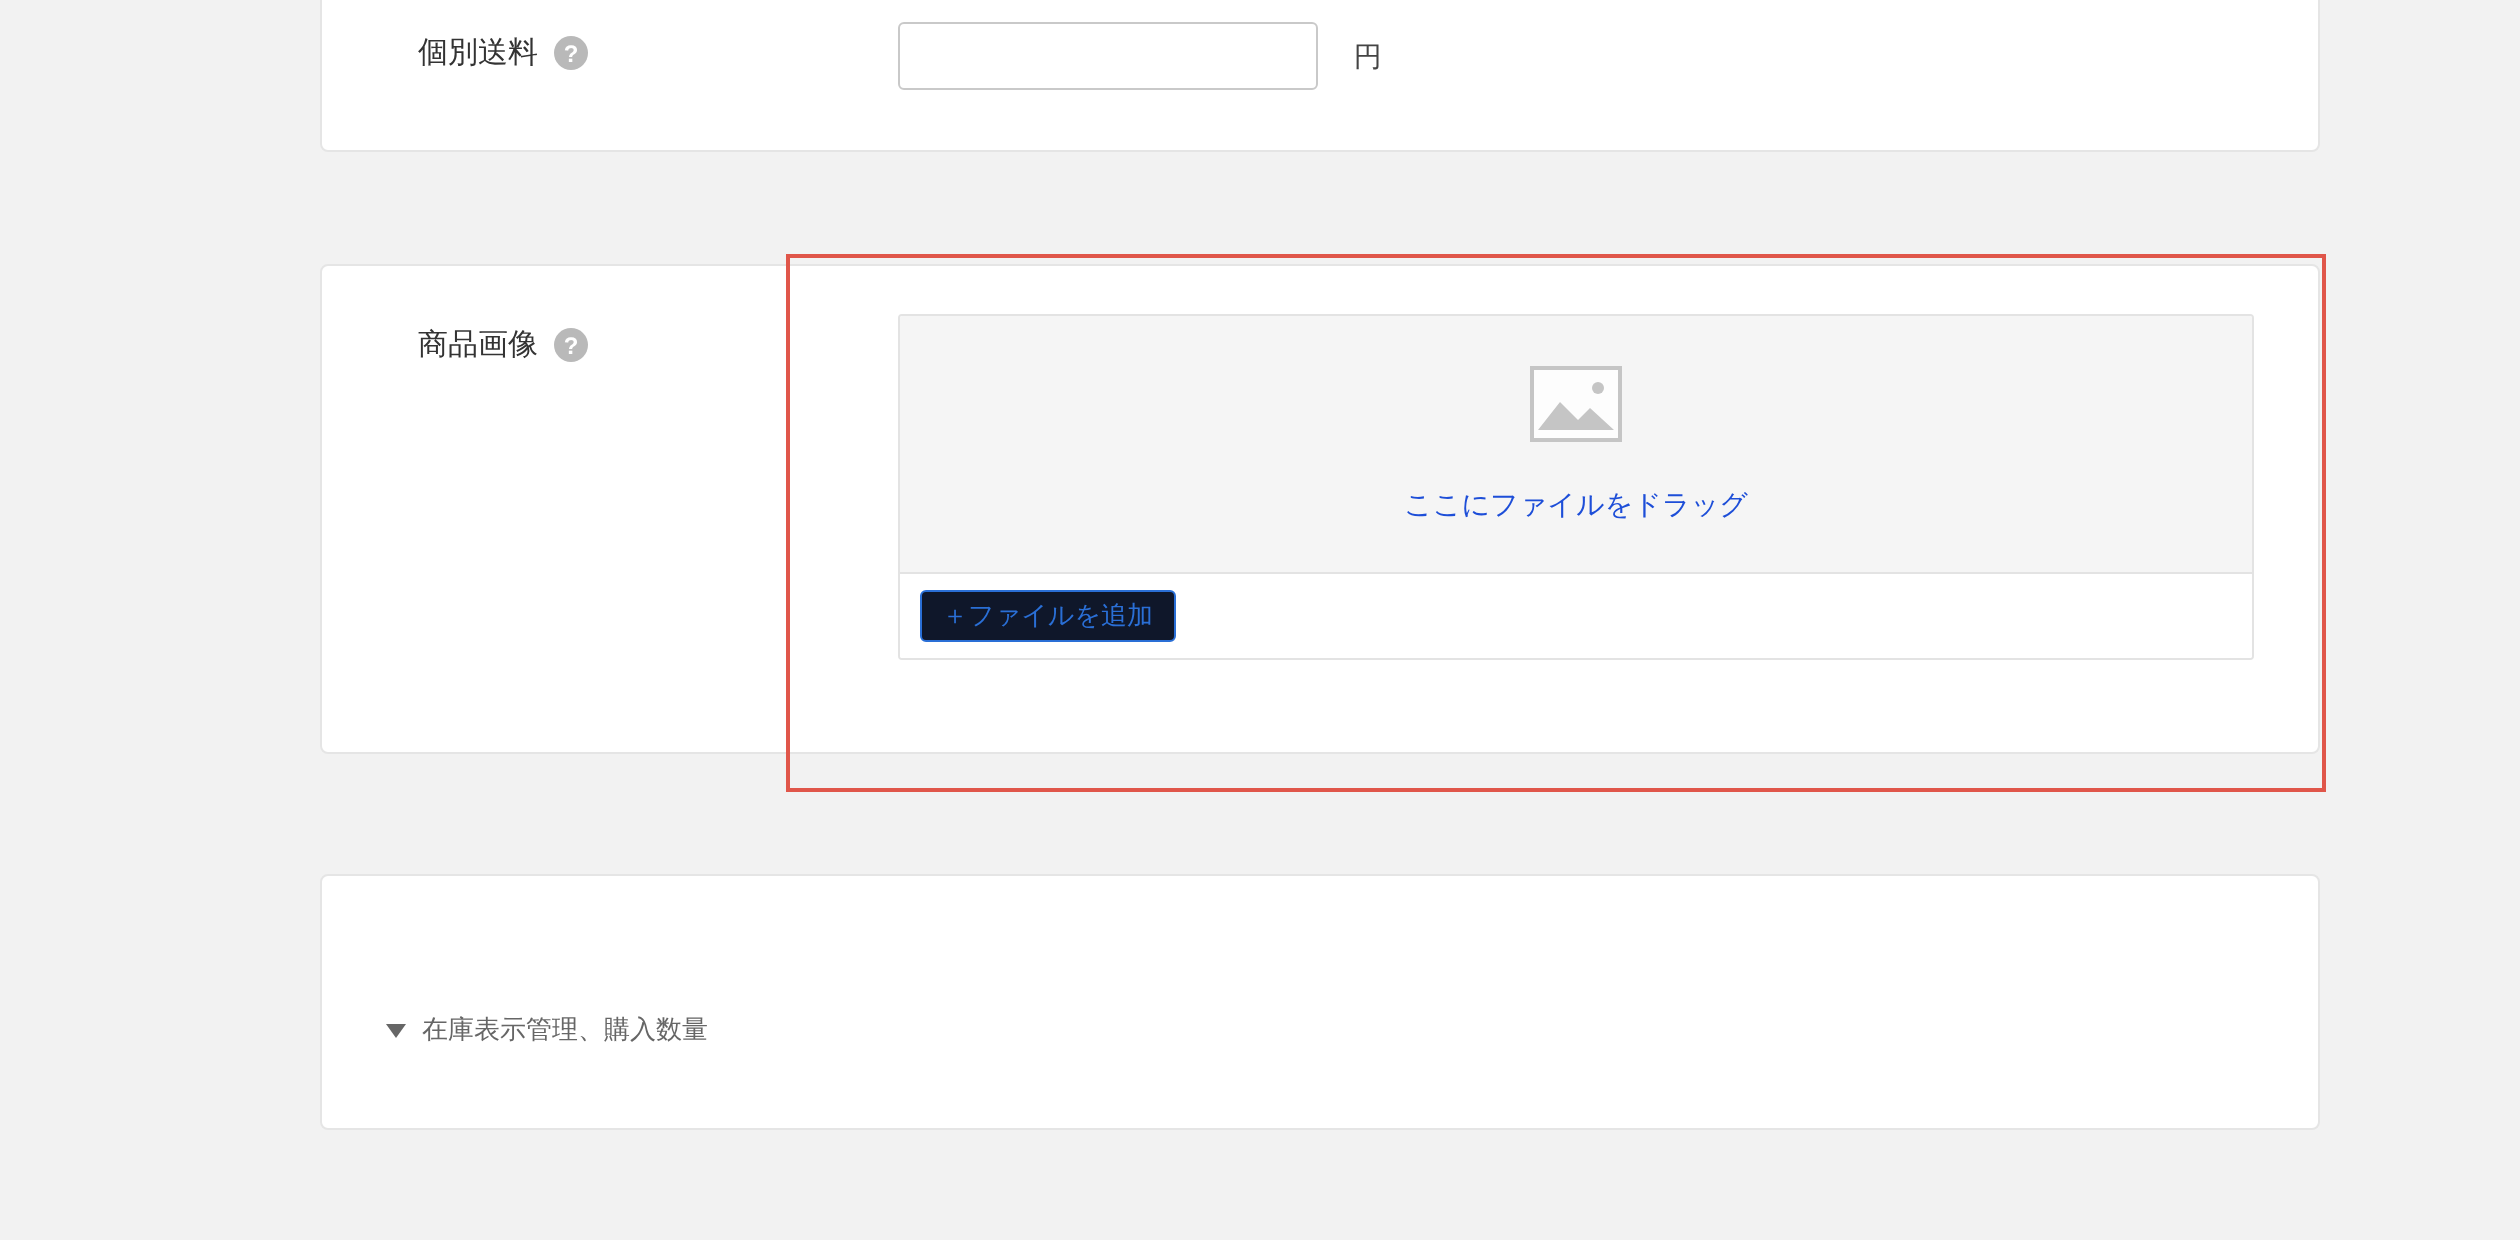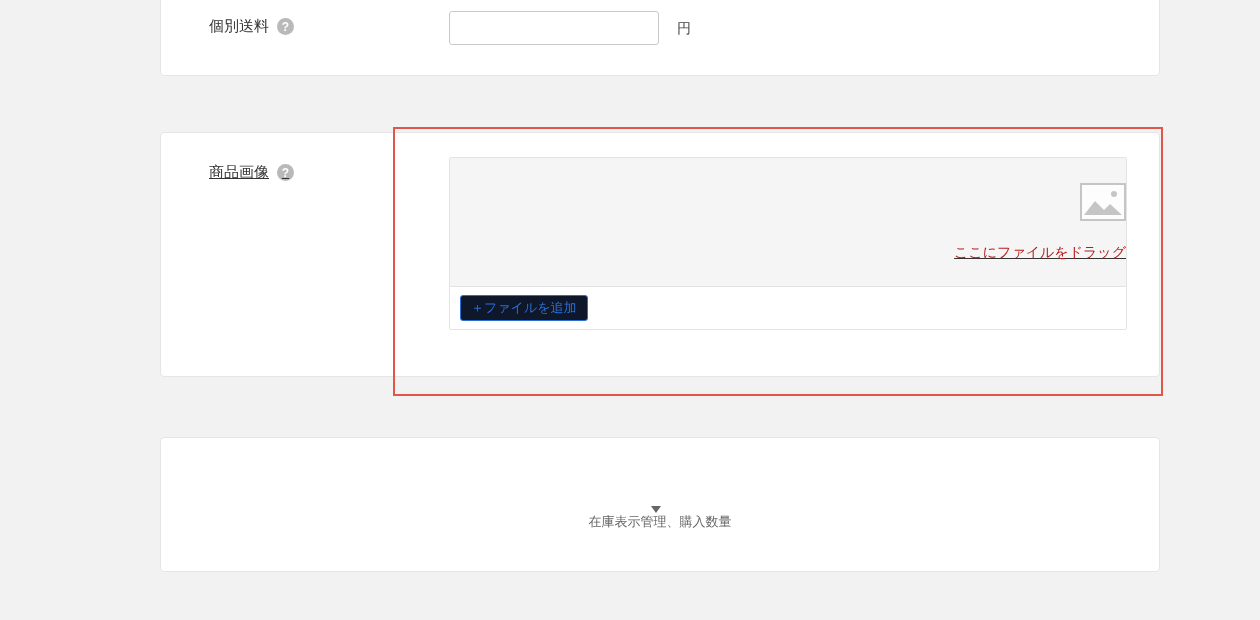--- a/index.html
+++ b/index.html
@@ -15,21 +15,21 @@
   .panel {
     background: #fff;
     border: 1px solid #e5e5e5;
     border-radius: 4px;
     margin-left: 160px;
     margin-right: 100px;
     padding: 24px 32px;
   }
 
   .panel-ship  { margin-top: -14px; padding-bottom: 30px; }
-  .panel-image { margin-top: 56px; position: relative; padding: 24px 32px 46px; text-decoration: underline; }
+  .panel-image { margin-top: 56px; position: relative; padding: 24px 32px 46px; }
   .panel-stock { margin-top: 60px; padding-bottom: 40px; }
 
   
   .highlight-box {
     position: absolute;
     border: 2px solid #e0564a;
     pointer-events: none;
   }
 
   .row {
@@ -82,24 +82,24 @@
   .upload-wrap {
     border: 1px solid #e3e3e3;
     border-radius: 2px;
     overflow: hidden;
   }
   .dropzone {
     background: #f5f5f5;
     height: 128px;
     display: flex;
     flex-direction: column;
-    align-items: flex-end;
+    align-items: center;
     justify-content: center;
     gap: 20px;
-    color: #b91c1c;
+    color: #1d4ed8;
     font-size: 14px;
   }
   .dropzone svg { opacity: .85; }
   .upload-bar {
     border-top: 1px solid #e3e3e3;
     padding: 8px 10px;
     background: #fff;
   }
   .add-file-btn {
     display: inline-block;
@@ -134,21 +134,20 @@
   }
   .spinner svg { display: block; }
 
   .collapser {
     margin-top: 44px;
     display: flex;
     align-items: center;
     font-size: 13px;
     color: #666;
     cursor: pointer;
-    flex-direction: column;
   }
   .collapser .tri {
     display: inline-block;
     width: 0; height: 0;
     border-left: 5px solid transparent;
     border-right: 5px solid transparent;
     border-top: 7px solid #666;
     margin-right: 8px;
   }
 </style>

